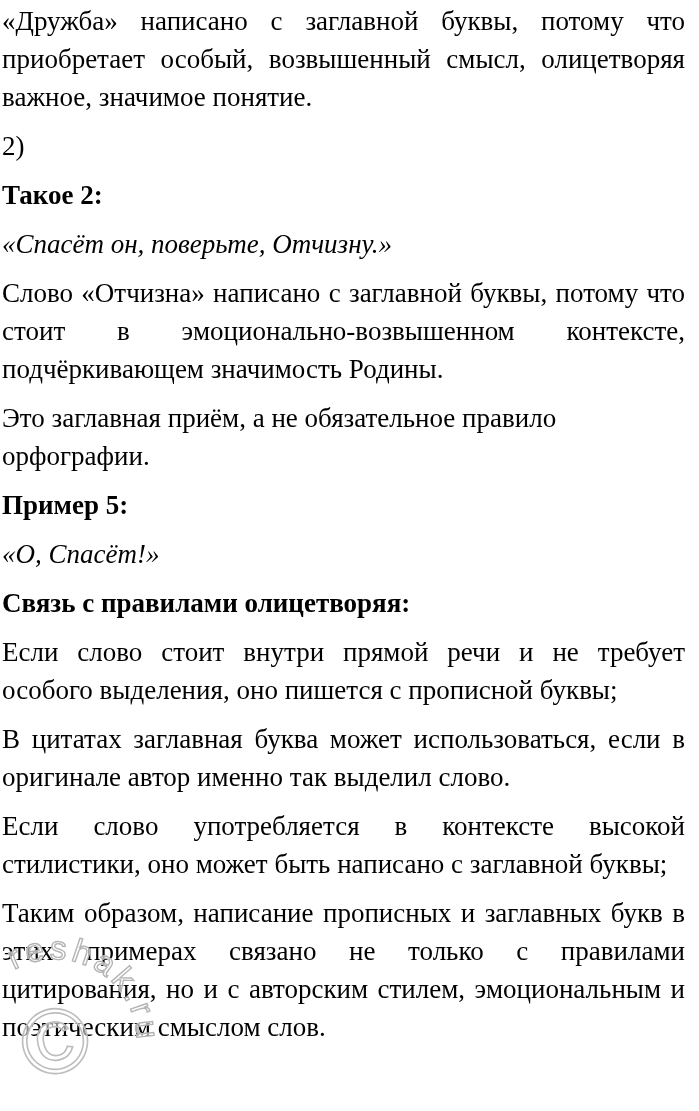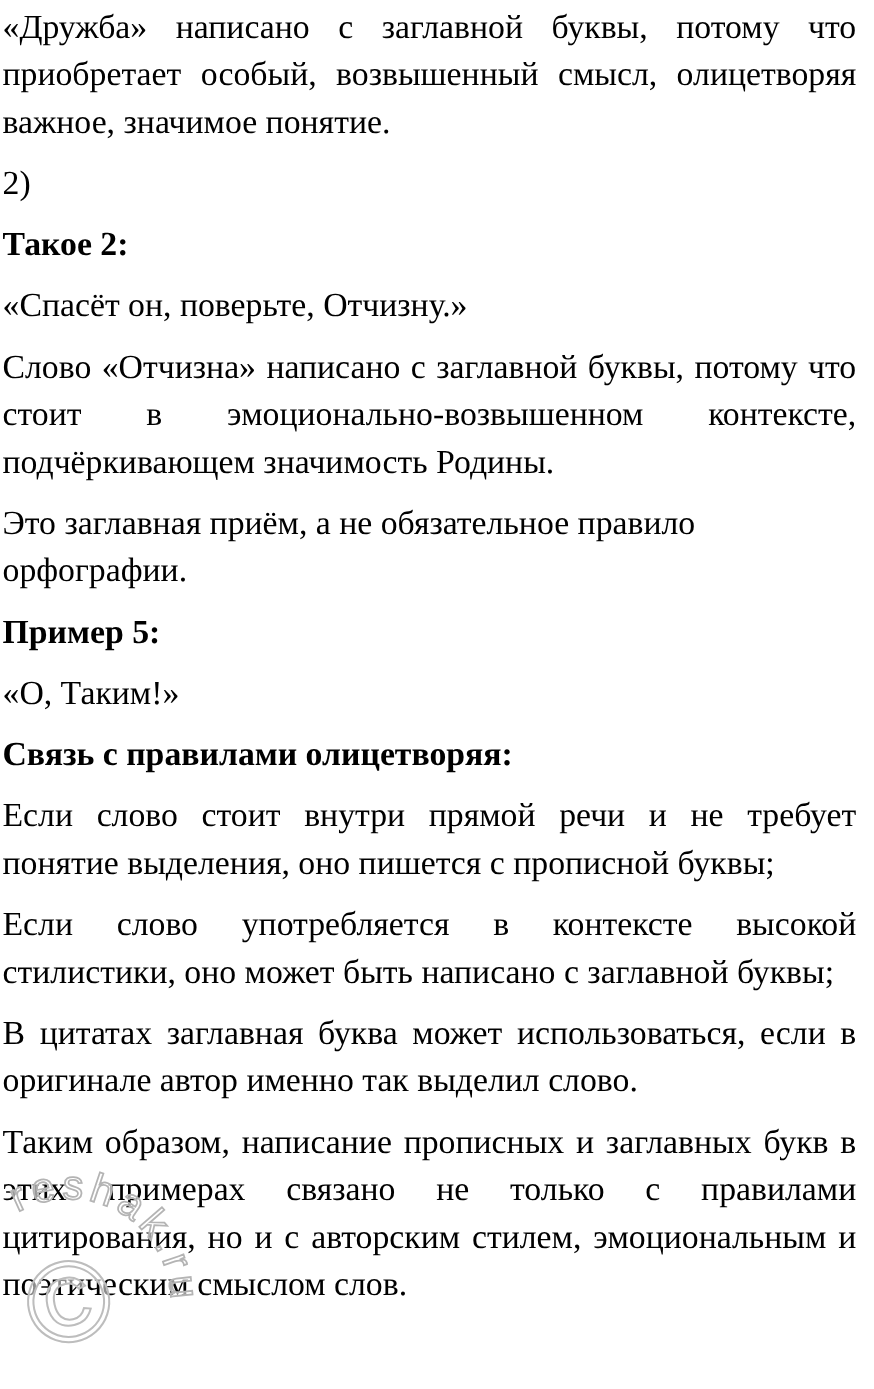--- a/index.html
+++ b/index.html
@@ -29,20 +29,21 @@
     text-align: justify;
     text-align-last: left;
   }
   .p-left {
     text-align: left;
   }
   .heading {
     font-weight: bold;
   }
   .quote {
+    font-style: italic;
   }
   .watermark-overlay {
     position: absolute;
     left: 0;
     top: 0;
     pointer-events: none;
   }
   .wm-arc-text {
     font-family: "Liberation Sans", "DejaVu Sans", sans-serif;
     font-size: 33px;
@@ -64,25 +65,25 @@
 <body>
 
 <div class="doc">
   <p class="p-just">«Дружба» написано с заглавной буквы, потому что приобретает особый, возвышенный смысл, олицетворяя важное, значимое понятие.</p>
   <p class="p-left">2)</p>
   <p class="p-left heading">Такое 2:</p>
   <p class="p-left quote">«Спасёт он, поверьте, Отчизну.»</p>
   <p class="p-just">Слово «Отчизна» написано с заглавной буквы, потому что стоит в эмоционально-возвышенном контексте, подчёркивающем значимость Родины.</p>
   <p class="p-left">Это заглавная приём, а не обязательное правило орфографии.</p>
   <p class="p-left heading">Пример 5:</p>
-  <p class="p-left quote">«О, Таким!»</p>
+  <p class="p-left quote">«О, Спасёт!»</p>
   <p class="p-left heading">Связь с правилами олицетворяя:</p>
-  <p class="p-just">Если слово стоит внутри прямой речи и не требует понятие выделения, оно пишется с прописной буквы;</p>
+  <p class="p-just">Если слово стоит внутри прямой речи и не требует особого выделения, оно пишется с прописной буквы;</p>
+  <p class="p-just">В цитатах заглавная буква может использоваться, если в оригинале автор именно так выделил слово.</p>
   <p class="p-just">Если слово употребляется в контексте высокой стилистики, оно может быть написано с заглавной буквы;</p>
-  <p class="p-just">В цитатах заглавная буква может использоваться, если в оригинале автор именно так выделил слово.</p>
   <p class="p-just">Таким образом, написание прописных и заглавных букв в этих примерах связано не только с правилами цитирования, но и с авторским стилем, эмоциональным и поэтическим смыслом слов.</p>
 </div>
 
 <svg class="watermark-overlay" width="699" height="1111" viewBox="0 0 699 1111">
   <defs>
     <path id="wmArc" d="M 14 970 A 82 82 0 0 1 134 1062" fill="none"></path>
   </defs>
   <text class="wm-copy" x="55" y="1073" transform="rotate(-12 55 1041)">©</text>
   <text class="wm-arc-text">
     <textPath href="#wmArc">reshak.ru</textPath>

